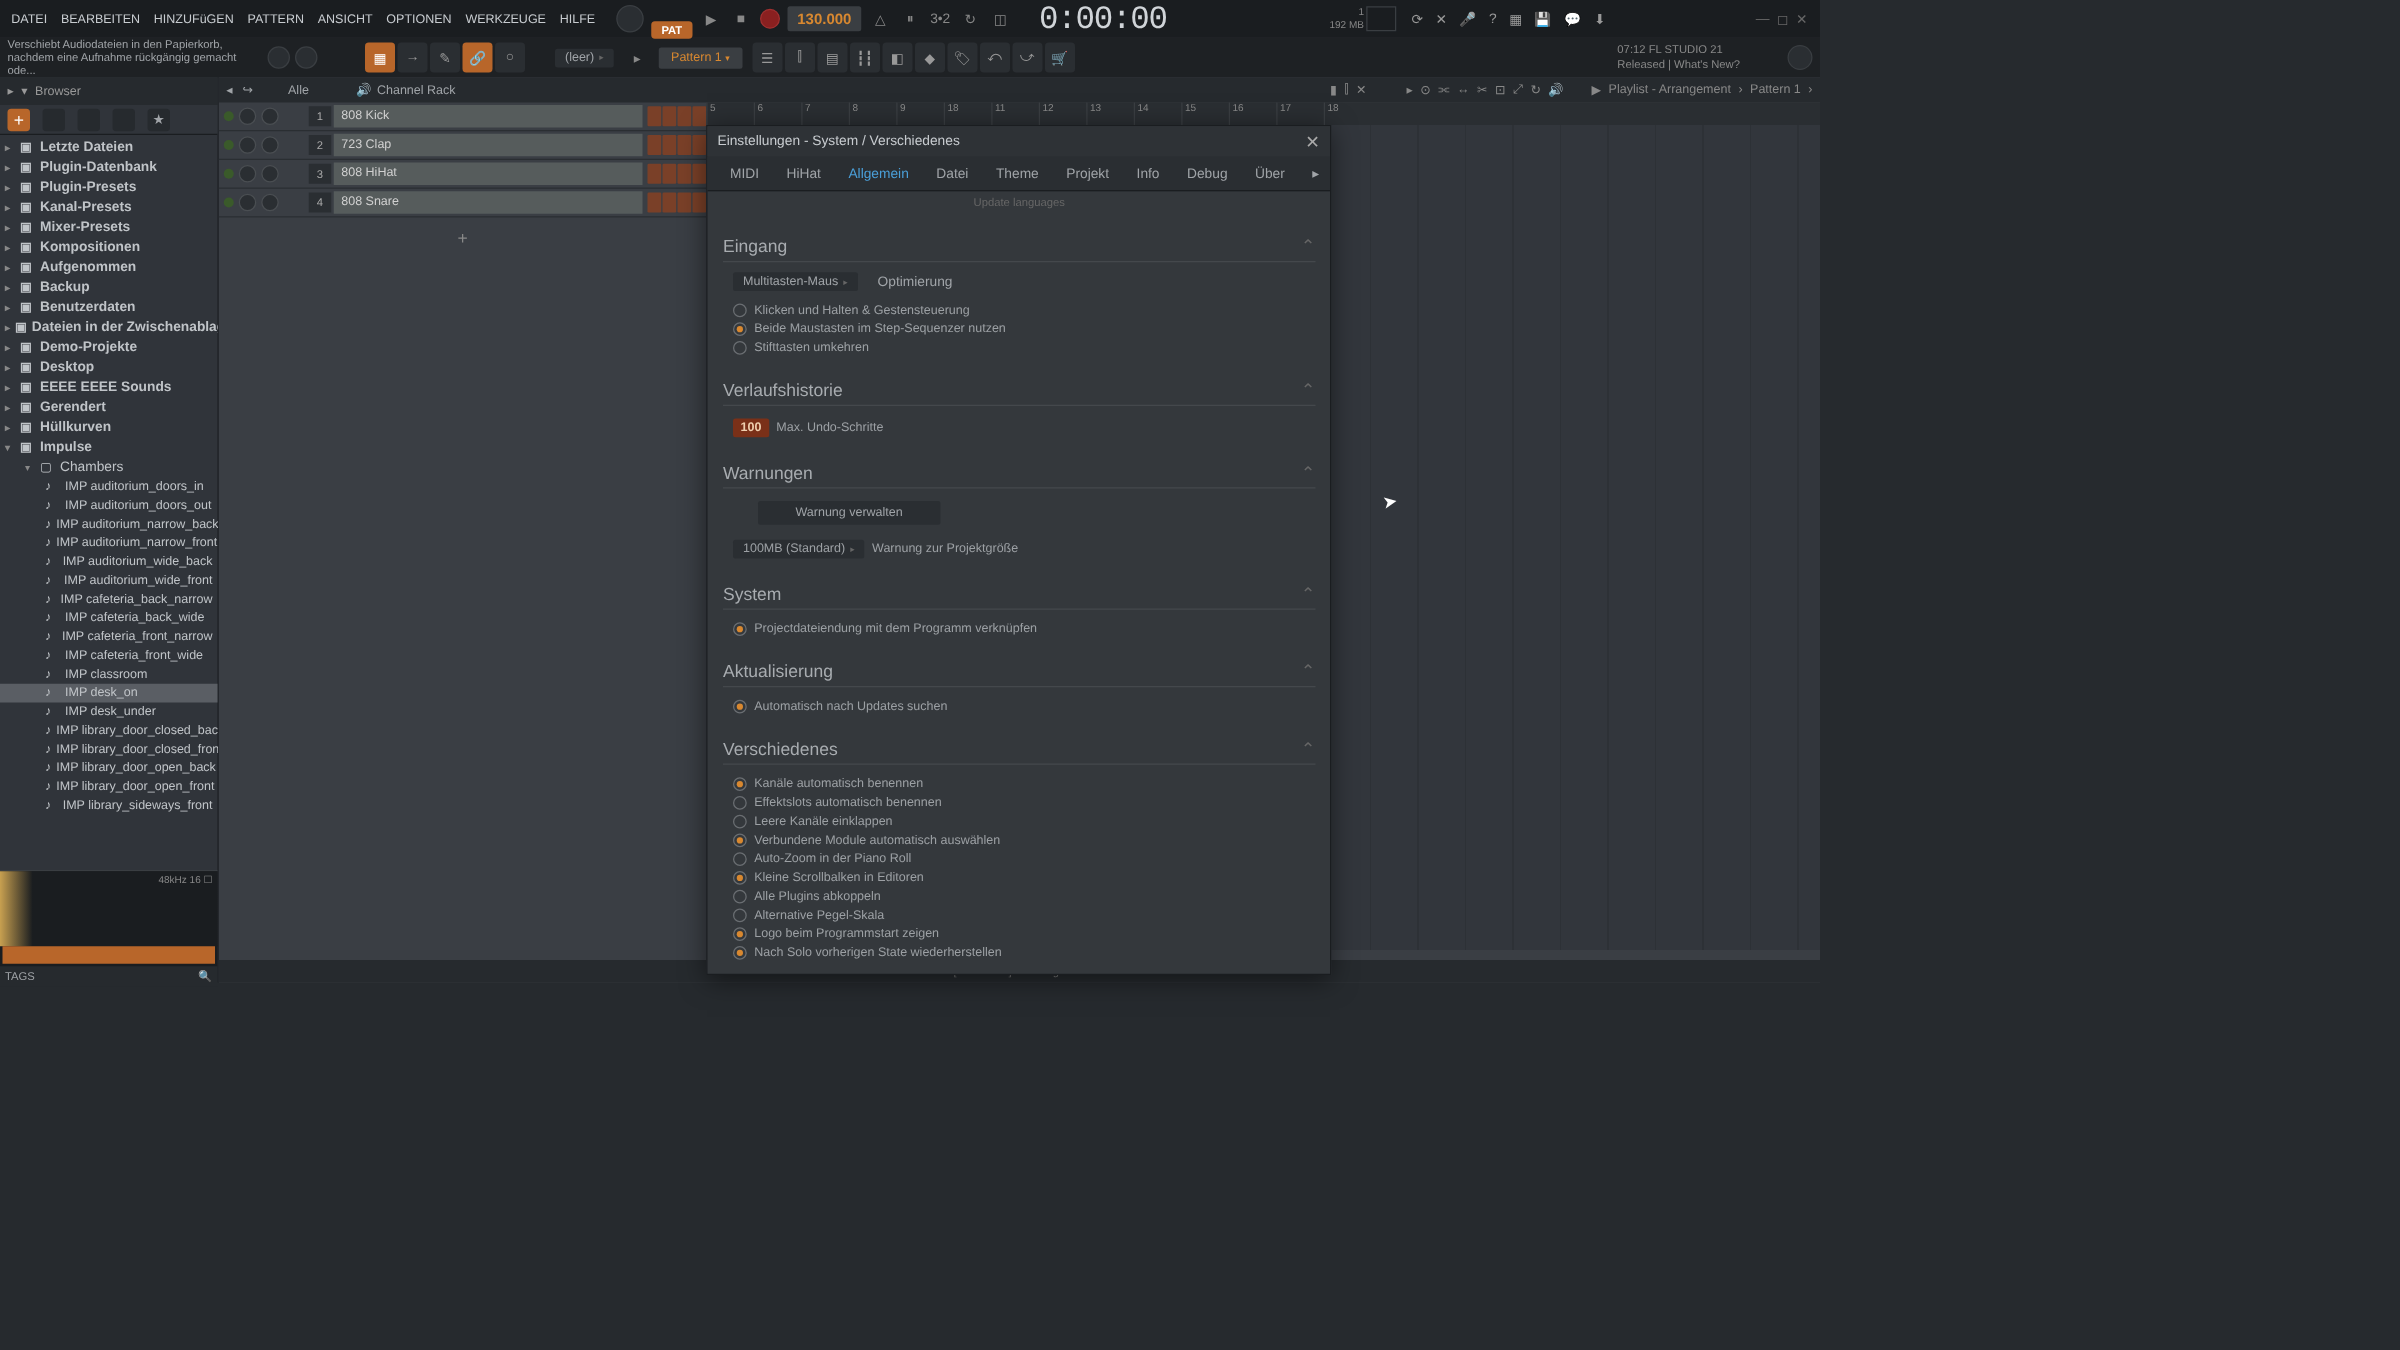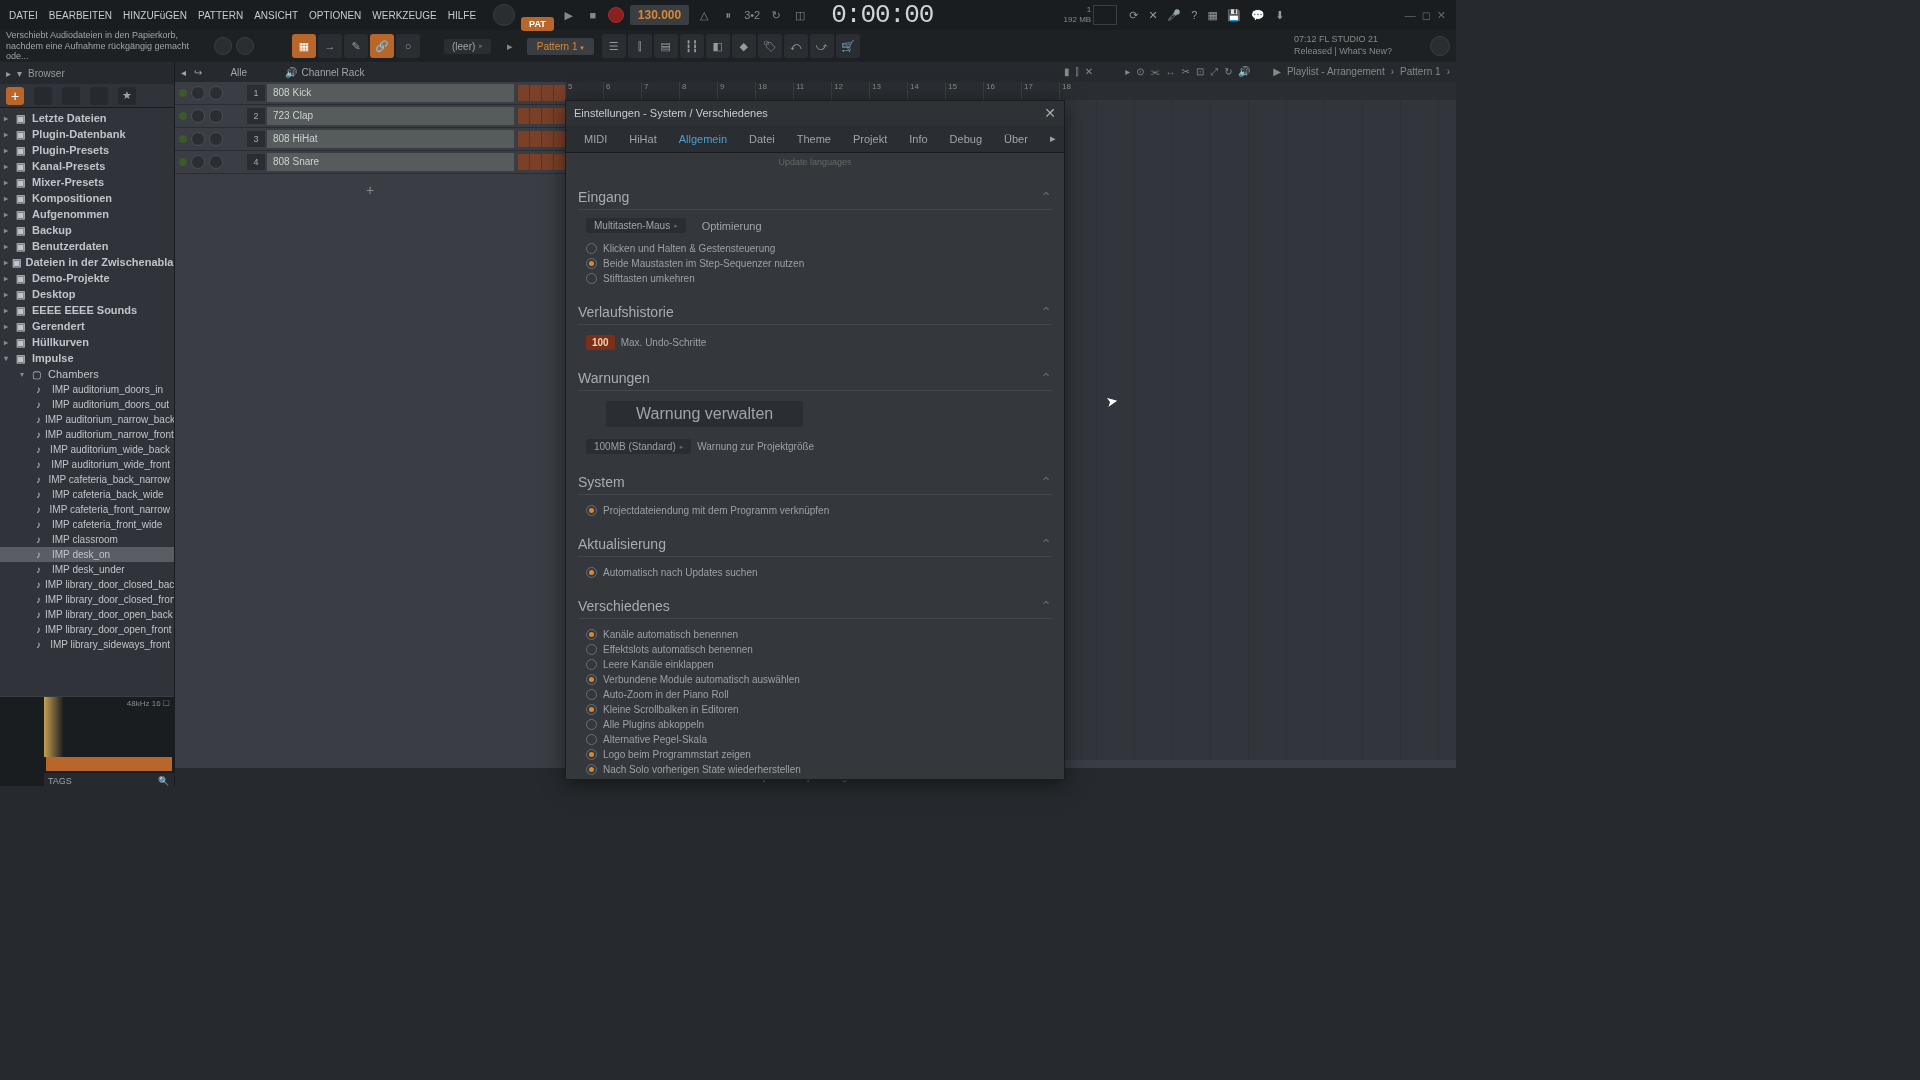--- a/index.html
+++ b/index.html
@@ -40,21 +40,21 @@
 .btool { width: 18px; height: 18px; background: #262a2e; border-radius: 3px; cursor: pointer; display:flex;align-items:center;justify-content:center; }
 .btool.add { background: #b8662a; color: #fff; font-size: 14px; line-height: 1; }
 .tree { flex: 1; overflow-y: auto; padding: 2px 0; }
 .tree-item { display: flex; align-items: center; padding: 2px 4px; gap: 4px; font-size: 11px; color: #c0c4c8; cursor: pointer; white-space: nowrap; }
 .tree-item.l1 { font-weight: bold; }
 .tree-item.l2 { padding-left: 20px; }
 .tree-item.l3 { padding-left: 36px; font-size: 10px; }
 .tree-item.sel { background: #5a5e64; }
 .tree-item .arrow { width: 8px; font-size: 8px; color: #888; }
 .tree-item .ticon { width: 12px; font-size: 10px; }
-.browser-footer { height: 90px; background: #1a1d20; border-top: 1px solid #3a3e42; position: relative; padding-left: 44px; }
+.browser-footer { height: 90px; background: #1a1d20; border-top: 1px solid #3a3e42; position: relative; }
 .wave-preview { width: 100%; height: 60px; background: linear-gradient(to right, #c8a050 0%, #1a1d20 15%); }
 .wave-info { position: absolute; top: 2px; right: 4px; font-size: 8px; color: #888; }
 .tags-row { height: 16px; background: #262a2e; display: flex; align-items: center; padding: 0 4px; gap: 6px; font-size: 9px; }
 
 
 .content { flex: 1; display: flex; flex-direction: column; position: relative; background: #3a3e44; }
 
 
 .subheader { height: 20px; background: #262a2e; display: flex; align-items: center; padding: 0 6px; gap: 8px; font-size: 10px; color: #a0a4a8; }
 .subheader .title { display: flex; align-items: center; gap: 4px; }
@@ -89,21 +89,21 @@
 .sect { margin-top: 14px; }
 .sect-head { font-size: 14px; color: #a8acb0; padding: 4px 0; border-bottom: 1px solid #44484c; display: flex; }
 .sect-head .chev { margin-left: auto; color: #666; }
 .sect-body { padding: 8px 0 0 8px; }
 .opt-row { display: flex; align-items: center; gap: 6px; padding: 2px 0; font-size: 10px; color: #9ca0a4; }
 .radio { width: 11px; height: 11px; border-radius: 50%; border: 1px solid #6a6e72; display: flex; align-items: center; justify-content: center; cursor: pointer; flex-shrink: 0; }
 .radio.on::after { content: ''; width: 5px; height: 5px; border-radius: 50%; background: #d88830; }
 .val-box { background: #7a3018; color: #f0d0b0; padding: 2px 6px; border-radius: 2px; font-size: 10px; font-weight: bold; }
 .dd-box { background: #2a2e32; padding: 2px 8px; border-radius: 2px; font-size: 10px; display: flex; align-items: center; gap: 4px; cursor: pointer; }
 .dd-box .tri { font-size: 7px; color: #666; }
-.btn-flat { background: #2a2e32; padding: 4px 30px; font-size: 16px; color: #a0a4a8; cursor: pointer; border-radius: 2px; }
+.btn-flat { background: #2a2e32; padding: 4px 30px; font-size: 10px; color: #a0a4a8; cursor: pointer; border-radius: 2px; }
 .inline-row { display: flex; align-items: center; gap: 16px; }
 
 .cursor-ptr { position: absolute; left: 540px; top: 292px; z-index: 200; font-size: 14px; color: #fff; transform: rotate(-10deg); pointer-events: none; }
 
 
 ::-webkit-scrollbar { width: 8px; }
 ::-webkit-scrollbar-track { background: #2a2e32; }
 ::-webkit-scrollbar-thumb { background: #4a4e52; }
 </style>
 </head>

